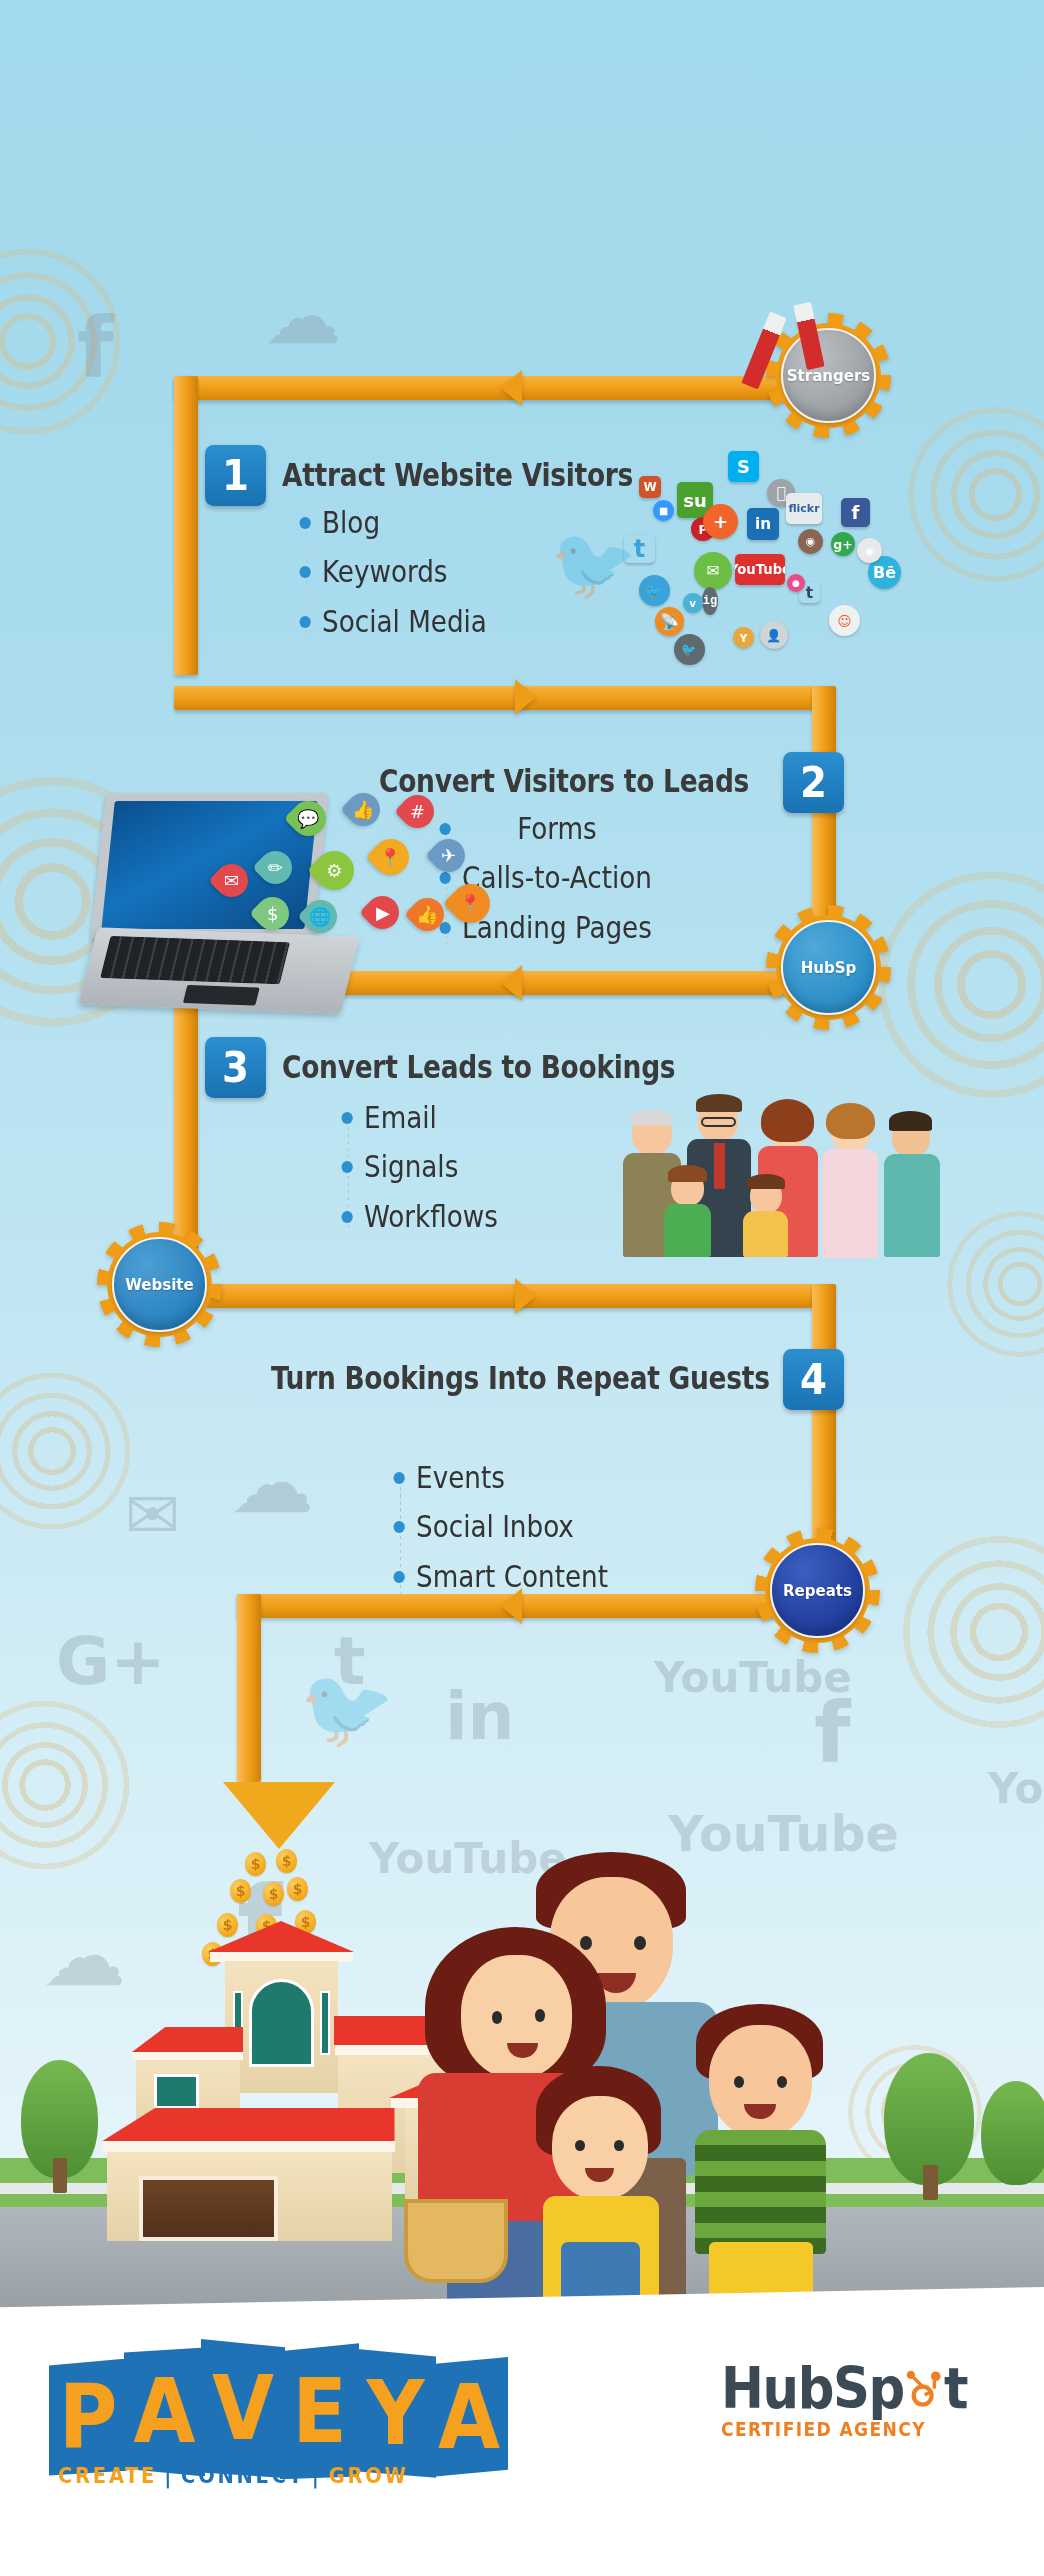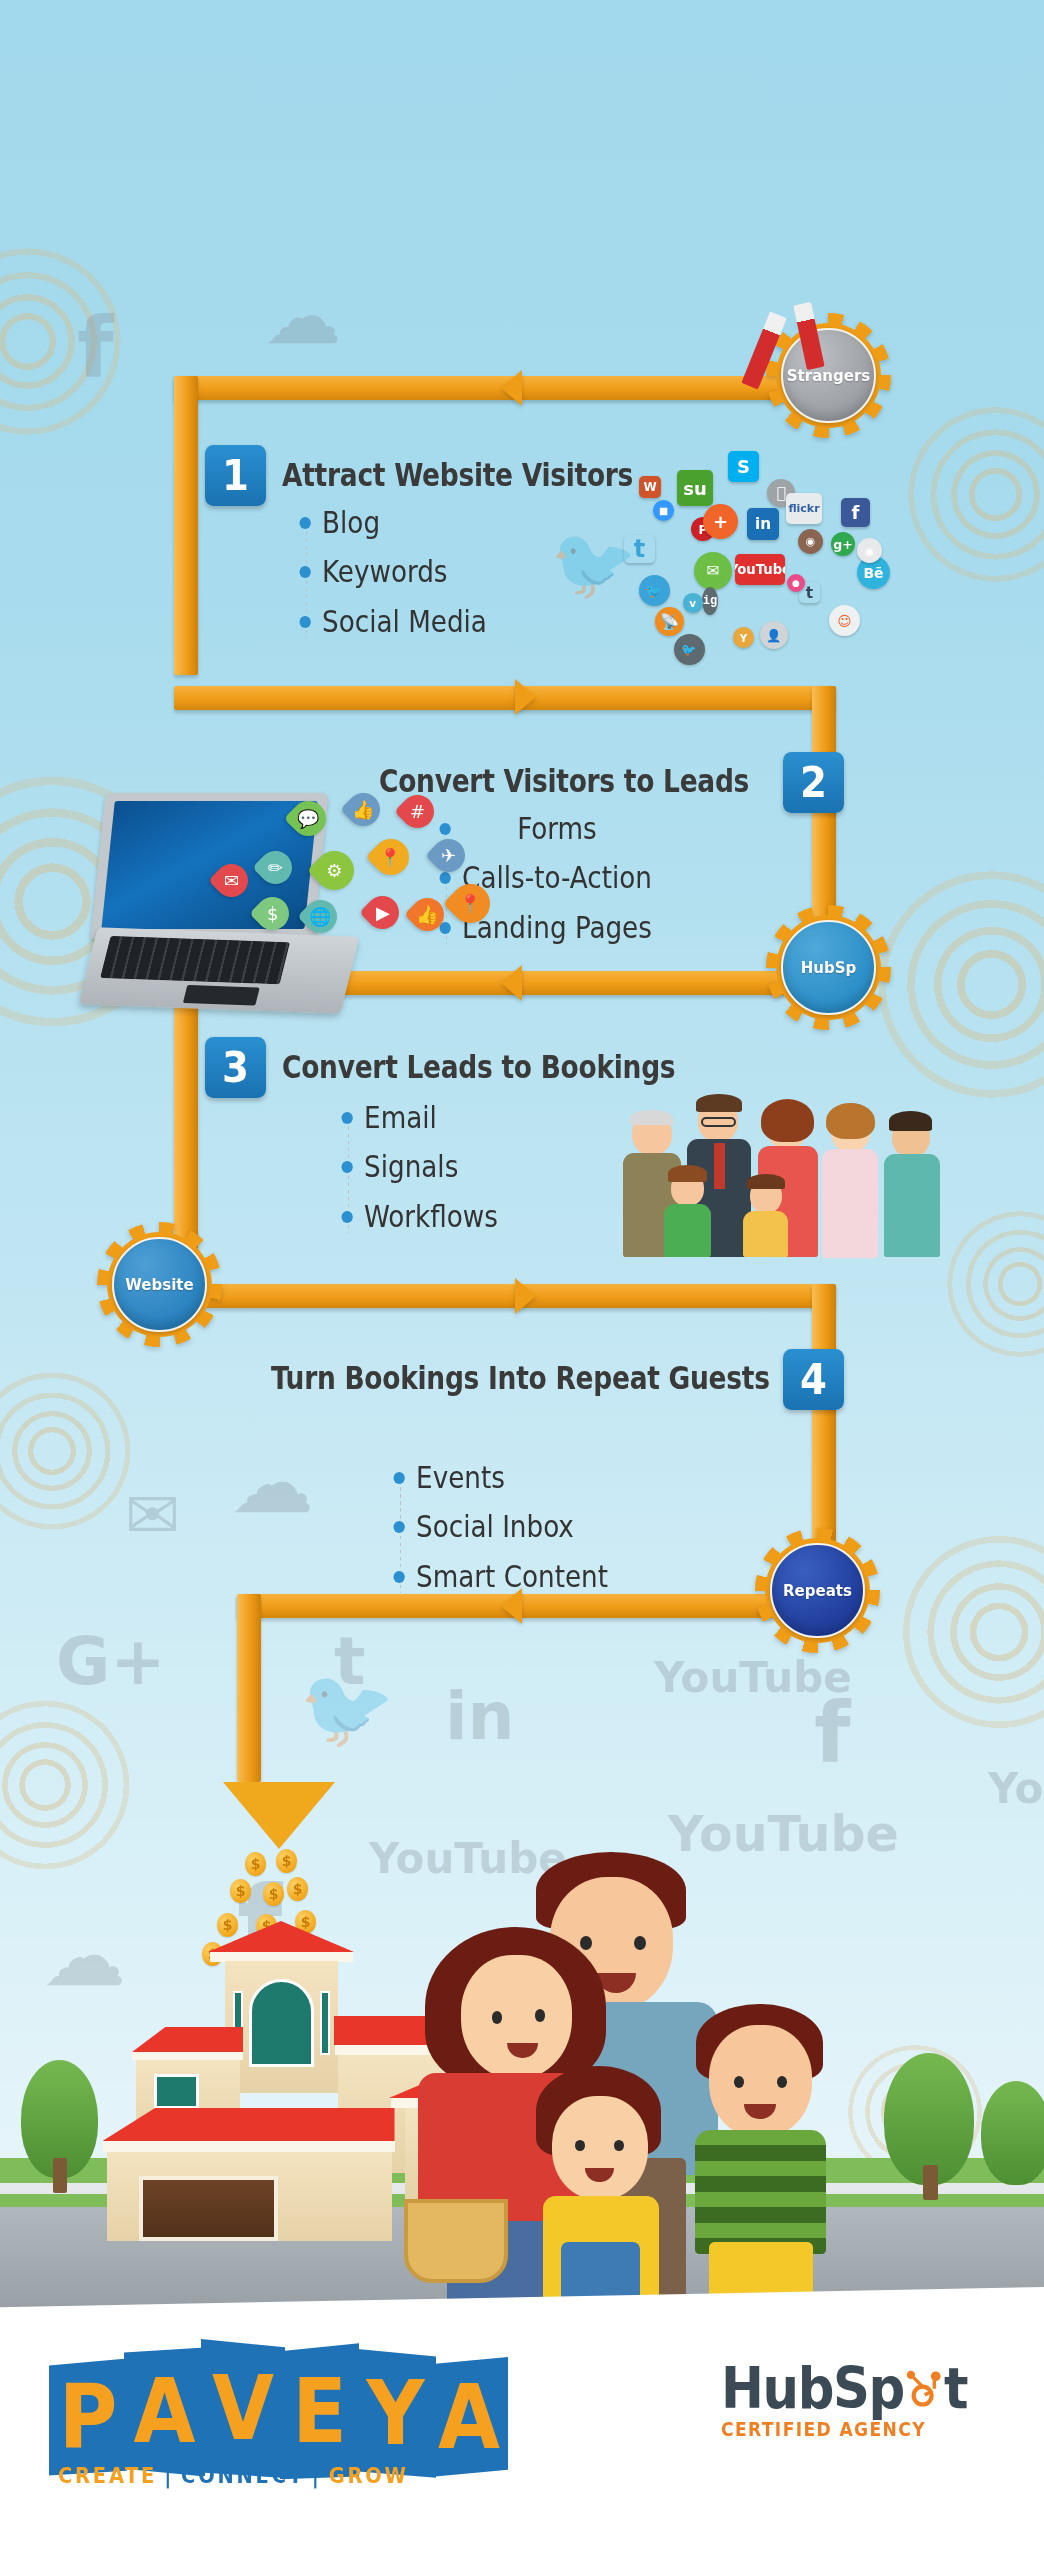--- a/index.html
+++ b/index.html
@@ -389,29 +389,29 @@
   <div class="step-num" style="left:205px; top:445px;">1</div>
   <div class="step-head" style="left:282px; top:456px; transform-origin:left center;">Attract Website Visitors</div>
   <div class="bullets" style="left:292px; top:505px;">
     <div class="b-rail"></div>
     <div class="b-item">Blog</div>
     <div class="b-item">Keywords</div>
     <div class="b-item">Social Media</div>
   </div>
 
   <div class="cloud" style="left:599px; top:418px; width:306px; height:244px;">
-    <div class="si" style="left:78px;top:52px;width:36px;height:36px;background:#4ba12e;font-size:18px;">su</div>
+    <div class="si" style="left:78px;top:64px;width:36px;height:36px;background:#4ba12e;font-size:18px;">su</div>
     <div class="si" style="left:129px;top:33px;width:31px;height:31px;background:#00aff0;font-size:18px;">S</div>
     <div class="si round" style="left:168px;top:61px;width:28px;height:28px;background:#9ea3a8;font-size:15.3px;"></div>
     <div class="si" style="left:242px;top:80px;width:29px;height:29px;background:#3b5998;font-size:18px;">f</div>
     <div class="si" style="left:25px;top:117px;width:31px;height:28px;background:transparent;color:#3aa3d9;font-size:24px;">t</div>
     <div class="si" style="left:148px;top:90px;width:32px;height:32px;background:#1a6fb5;font-size:15.3px;">in</div>
     <div class="si round" style="left:232px;top:114px;width:24px;height:24px;background:#2fa84f;font-size:12.5px;">g+</div>
     <div class="si" style="left:136px;top:136px;width:50px;height:31px;background:#e02f2f;font-size:13.2px;">YouTube</div>
-    <div class="si round" style="left:258px;top:138px;width:33px;height:33px;background:#2fb3dd;font-size:14px;">Bē</div>
+    <div class="si round" style="left:269px;top:138px;width:33px;height:33px;background:#2fb3dd;font-size:16px;">Bē</div>
     <div class="si round" style="left:56px;top:189px;width:29px;height:29px;background:#f08c1e;font-size:15.3px;">📡</div>
     <div class="si round" style="left:40px;top:157px;width:31px;height:31px;background:#3aa3d9;font-size:14px;">🐦</div>
     <div class="si round" style="left:230px;top:187px;width:31px;height:31px;background:#eef1f2;color:#f15a24;font-size:14px;">☺</div>
     <div class="si" style="left:200px;top:164px;width:21px;height:21px;background:transparent;color:#37475c;font-size:15.3px;">t</div>
     <div class="si round" style="left:95px;top:134px;width:38px;height:38px;background:#6cbe45;font-size:15.3px;">✉</div>
     <div class="si round" style="left:103px;top:169px;width:16px;height:28px;background:#5d6a70;font-size:12px;font-family:Liberation Mono, monospace;">digg</div>
     <div class="si round" style="left:84px;top:175px;width:19.5px;height:19.5px;background:#49b3d6;font-size:10.4px;">v</div>
     <div class="si round" style="left:92px;top:99px;width:24px;height:24px;background:#cb2027;font-size:12.5px;">P</div>
     <div class="si round" style="left:104px;top:86px;width:35px;height:35px;background:#f1652a;font-size:18px;">+</div>
     <div class="si round" style="left:54px;top:82px;width:21px;height:21px;background:#3399ff;font-size:9.7px;">■</div>

